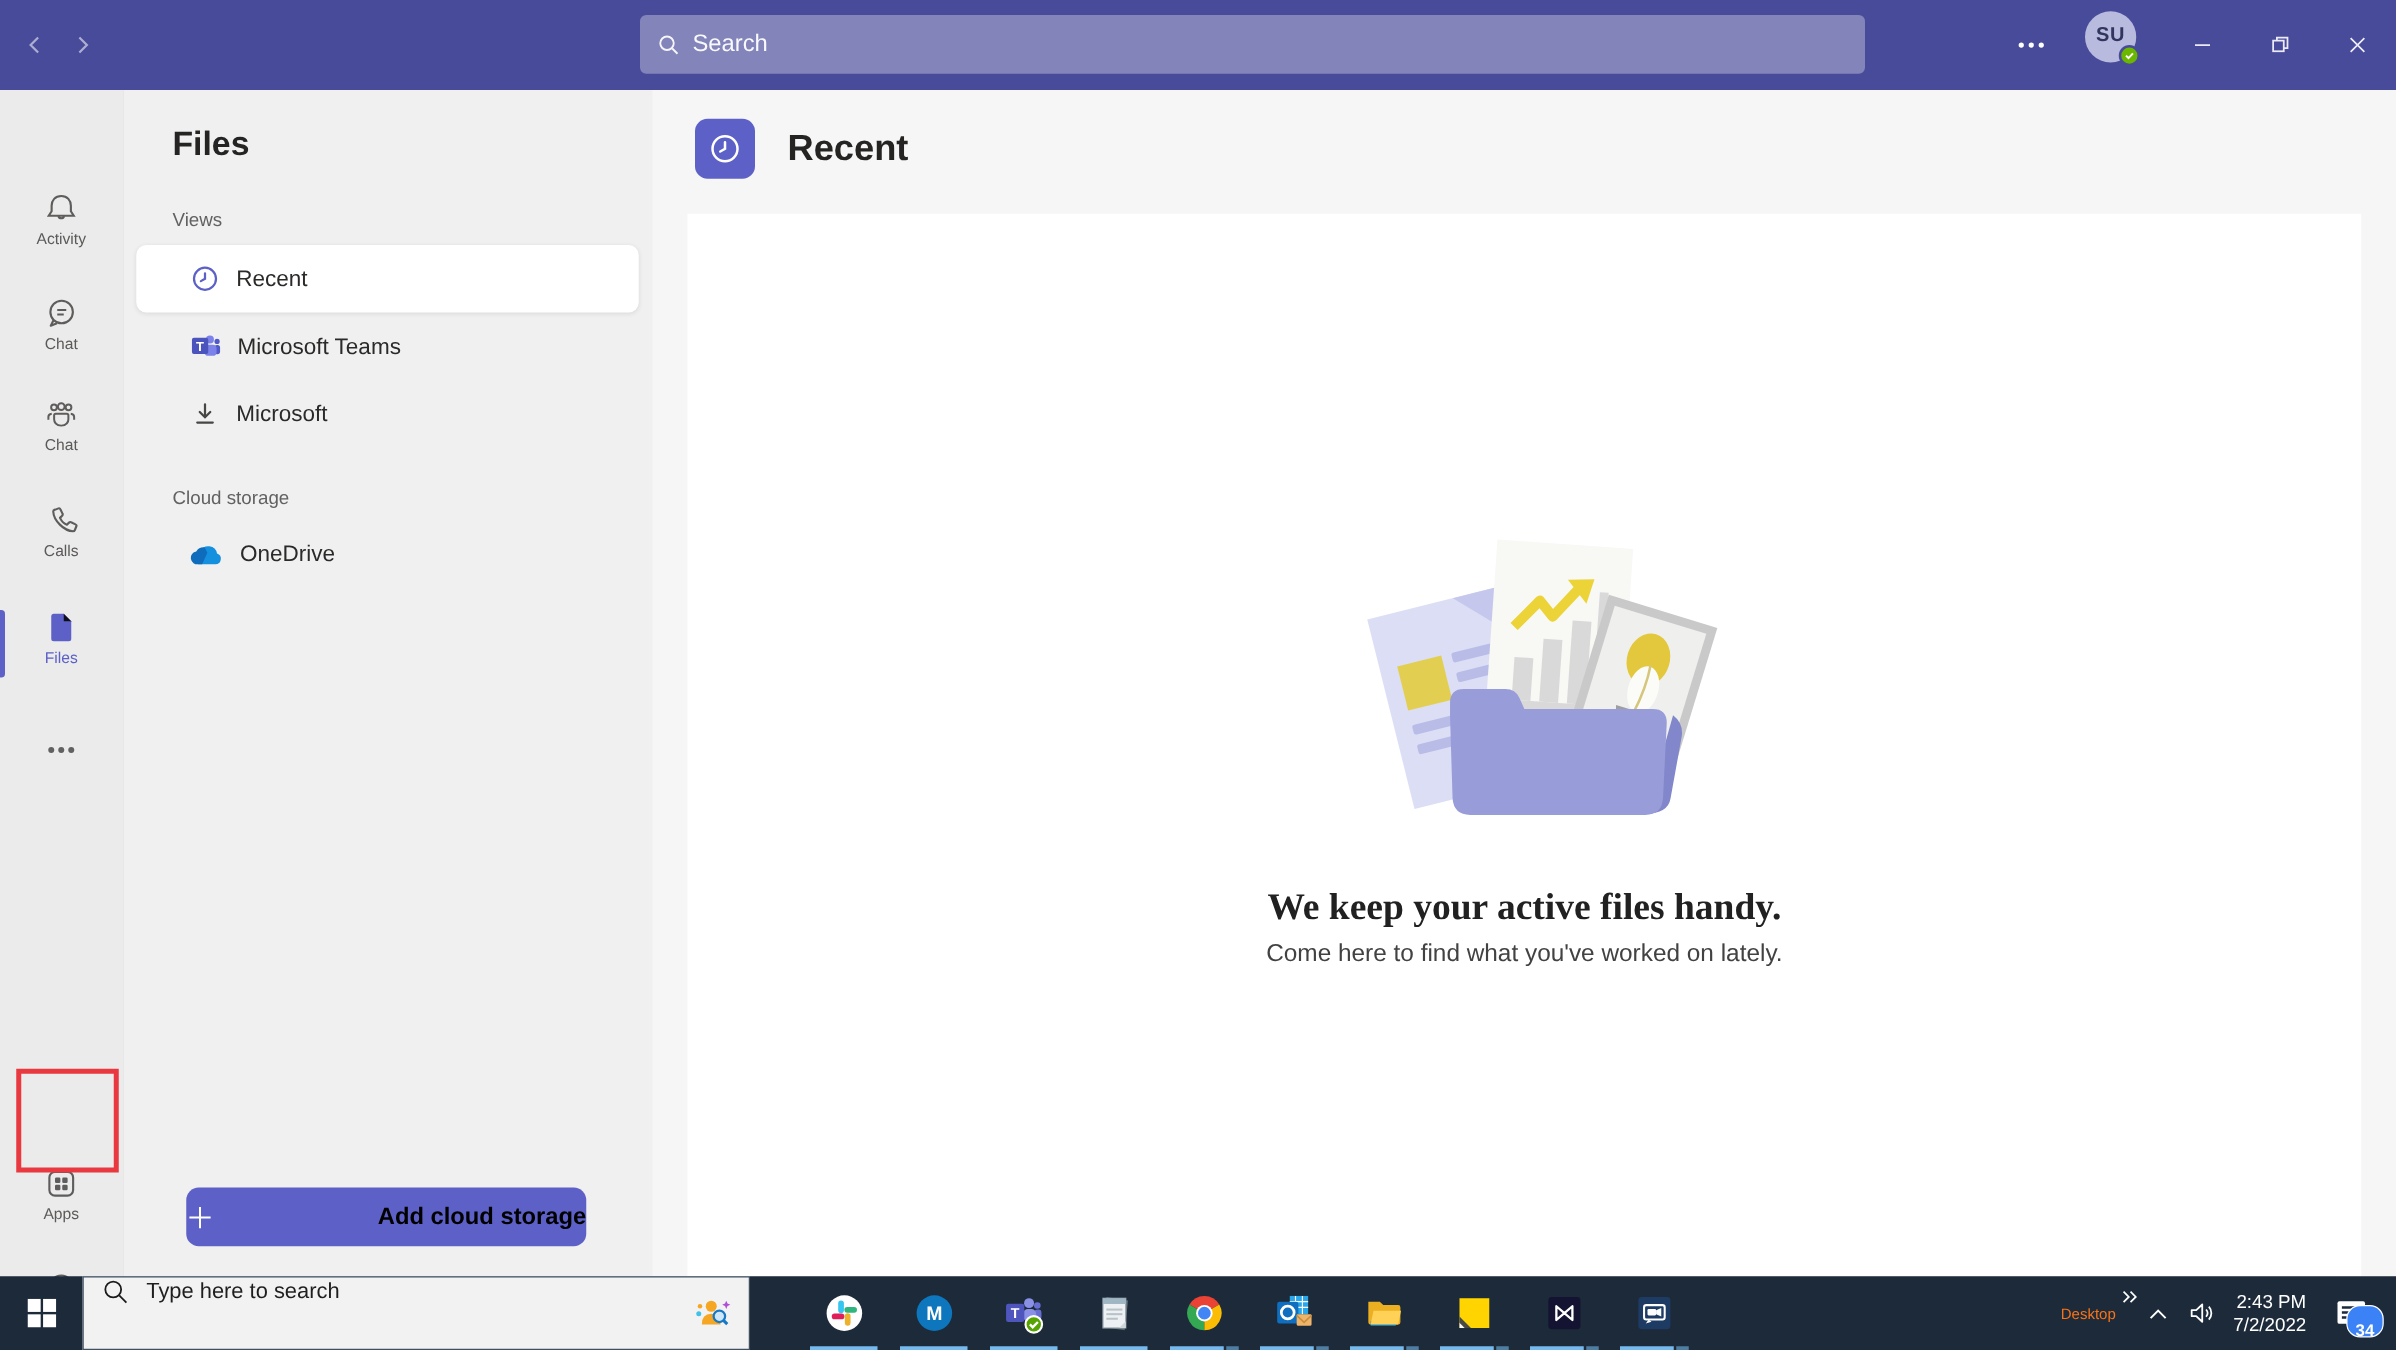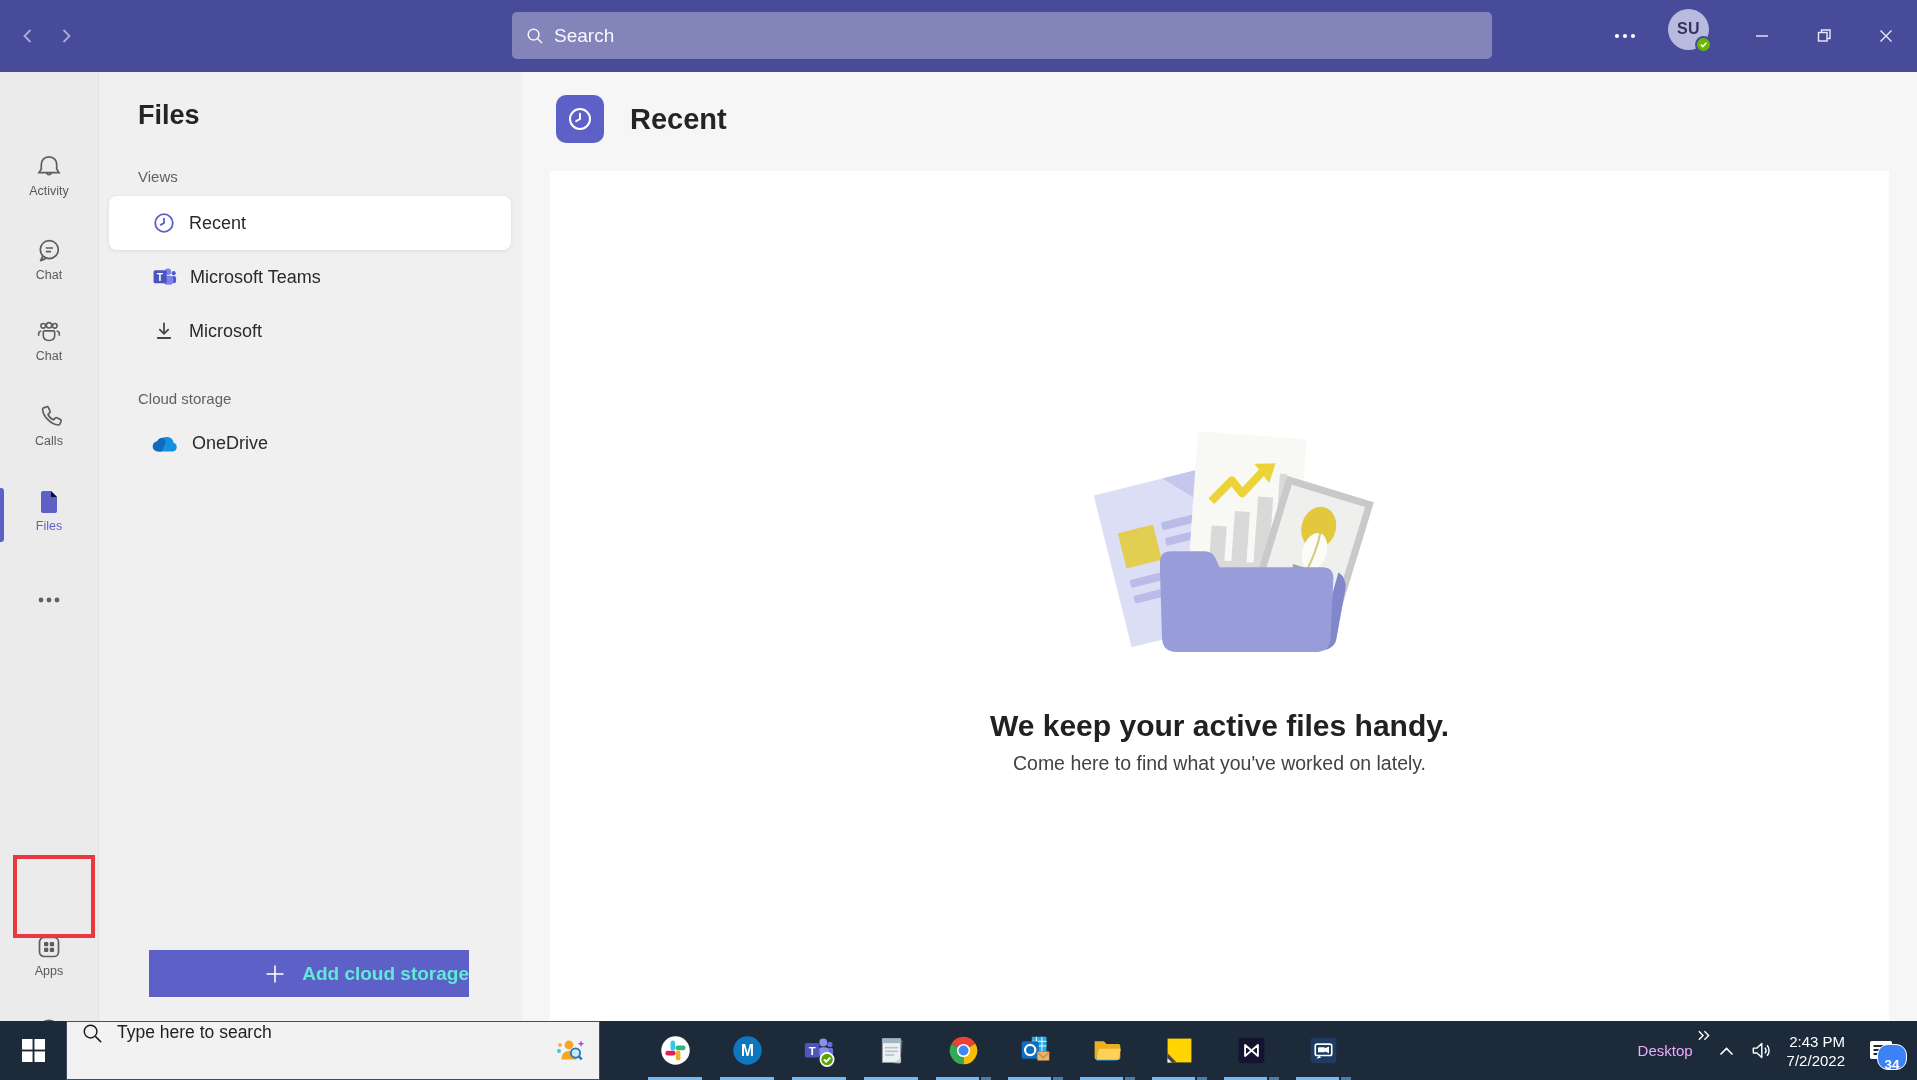--- a/index.html
+++ b/index.html
@@ -37,50 +37,50 @@
   .files-panel { position:absolute; left:98px; top:72px; width:424px; height:949px; background:#f0f0f0;
                  border-left:1px solid #e4e4e4; z-index:2; }
   .fp-title { position:absolute; left:39px; top:28px; font-size:27px; font-weight:bold; color:#252423; }
   .fp-sec { position:absolute; left:39px; font-size:15px; color:#616161; }
   .fp-views-head { top:96px; }
   .fp-cloud-head { top:318px; }
   .fp-row { position:absolute; left:10px; width:402px; height:54px; display:flex; align-items:center;
             padding-left:43px; gap:13px; border-radius:8px; font-size:18px; color:#2b2a29; }
   .fp-row.selected { background:#fff; box-shadow:0 1px 4px rgba(0,0,0,.09); }
   .fp-add { position:absolute; left:50px; top:878px; width:320px; height:47px; background:#5d61c7; border:none;
-            border-radius:0; color:#5eead4; display:flex; align-items:center; justify-content:flex-end; gap:16px;
+            border-radius:10px; color:#000000; display:flex; align-items:center; justify-content:space-between; gap:16px;
             font-size:19px; font-weight:bold; font-family:"Liberation Sans",sans-serif; cursor:pointer; }
 
   
   .main { position:absolute; left:522px; top:72px; width:1395px; height:949px; background:#f6f6f6; }
   .main-head { position:absolute; left:34px; top:23px; display:flex; align-items:center; gap:26px; }
   .head-tile { width:48px; height:48px; border-radius:10px; background:#5d61c7; display:grid; place-items:center; }
   .main-title { font-size:29px; font-weight:bold; color:#252423; }
   .card { position:absolute; left:28px; top:99px; width:1339px; height:850px; background:#fff; }
   .empty { position:absolute; left:0; top:238px; width:100%; text-align:center; }
   .empty svg { margin:0 auto; }
-  .empty h2 { margin-top:48px; font-size:30px; font-weight:bold; color:#212121; }
+  .empty h2 { margin-top:48px; font-size:30px; font-weight:bold; color:#212121;font-family:Liberation Serif, serif; }
   .empty p  { margin-top:9px; font-size:19.5px; color:#424242; }
 
   
   .taskbar { position:absolute; left:0; bottom:0; width:1917px; height:59px; background:#1d2a3a; display:flex;
              align-items:stretch; z-index:10; }
   .ts-start { width:66px; display:grid; place-items:center; }
   .ts-search { width:534px; background:#f2f2f2; border:1px solid #424f61; display:flex; align-items:flex-start;
                padding:0 14px; gap:13px; position:relative; }
   .ts-search input { background:transparent; border:none; outline:none; font-size:17.5px; color:#1f1f1f; width:330px; font-family:"Liberation Sans",sans-serif;}
   .ts-search input::placeholder { color:#1f1f1f; }
   .ts-bing { position:absolute; right:14px; top:14px; }
   .ts-apps { display:flex; margin-left:39px; }
   .ts-app { width:72px; position:relative; display:grid; place-items:center; }
   .ts-app::after { content:''; position:absolute; bottom:0; left:9px; right:9px; height:3px; background:#76b9ed; }
   .ts-app.grouped::after { right:20px; }
   .ts-app.grouped::before { content:''; position:absolute; bottom:0; right:8px; width:10px; height:3px; background:#4f7da2; }
   .ts-right { margin-left:auto; display:flex; align-items:center; padding-right:8px; }
-  .ts-desktop { position:relative; color:#f0abfc; font-size:15px; padding:0 16px 0 10px; }
+  .ts-desktop { position:relative; color:#f97316; font-size:12px; padding:0 16px 0 10px; }
   .ts-desktop .chev2 { position:absolute; top:-13px; right:-2px; }
   .tray-btn { width:35px; height:59px; display:grid; place-items:center; }
   .ts-clock { text-align:right; color:#fff; font-size:15px; line-height:19px; margin:0 10px 0 8px; }
   .ts-notif { position:relative; width:54px; height:59px; display:grid; place-items:center; }
   .notif-badge { position:absolute; right:2px; bottom:10px; min-width:30px; height:21px; background:#3b82f6;
                  border:1.5px solid #fff; border-radius:11px; color:#fff; font-size:13.5px; font-weight:bold;
                  display:grid; place-items:center; padding:12px 4px; }
 </style>
 </head>
 <body>

